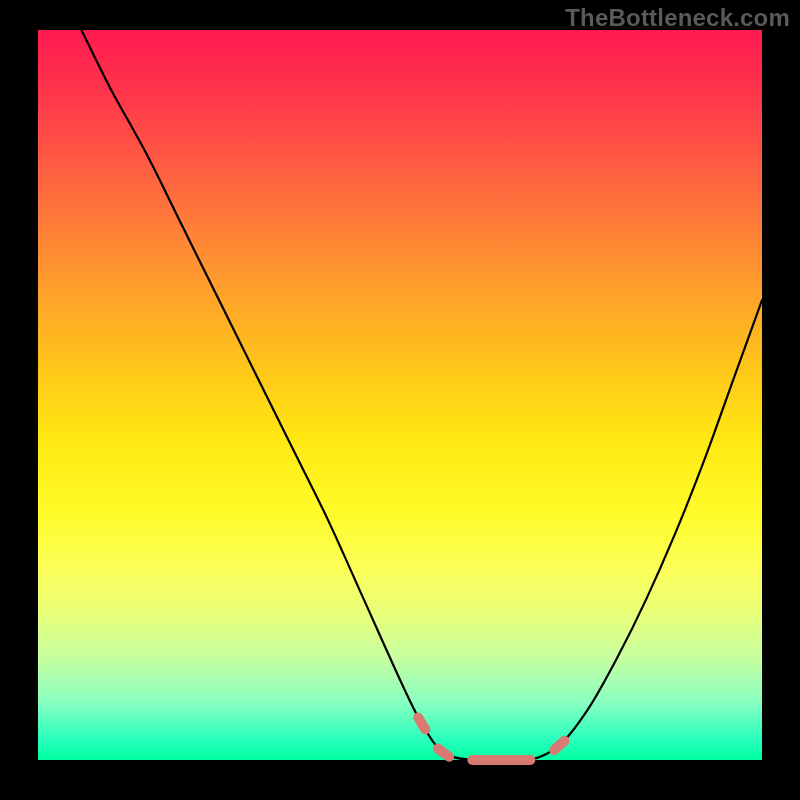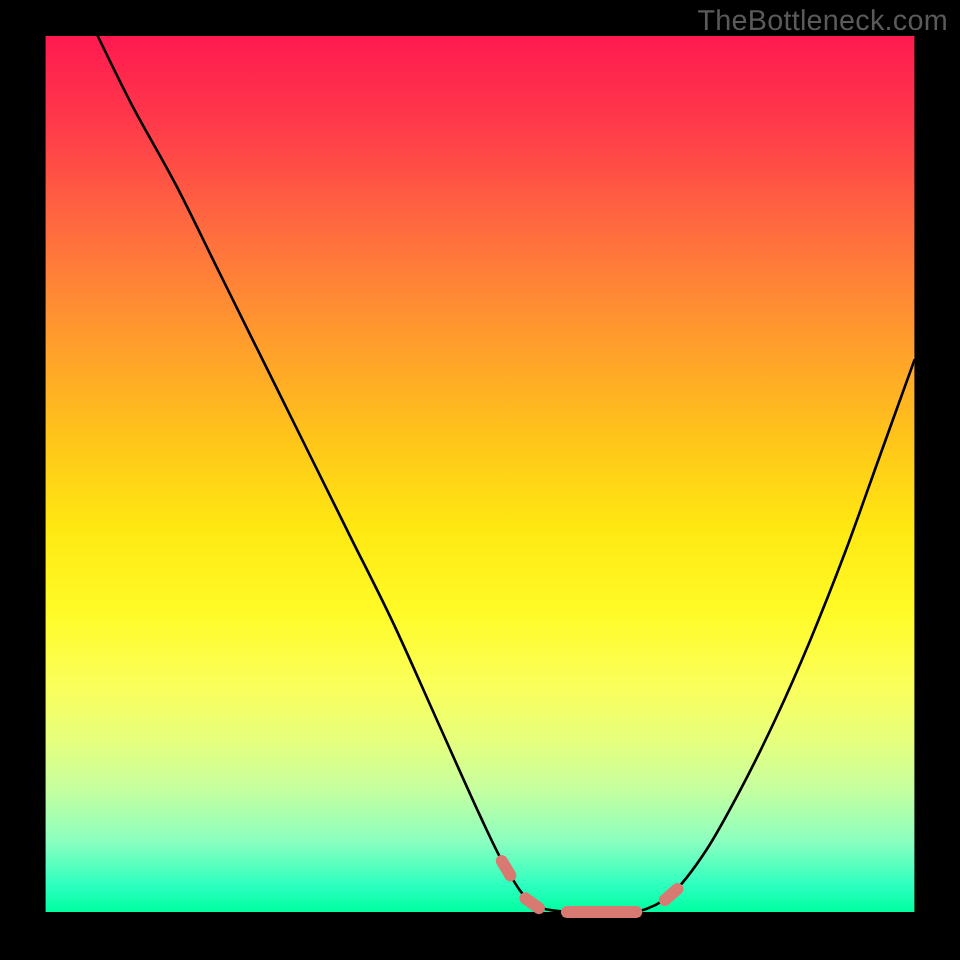--- a/index.html
+++ b/index.html
@@ -10,21 +10,21 @@
     position: relative;
     overflow: hidden;
     font-family: Arial, sans-serif;
   }
   .watermark {
     position: absolute;
     top: 4px;
     right: 10px;
     color: #5a5a5a;
     font-size: 24px;
-    font-weight: 400;
+    font-weight: 700;
     z-index: 10;
     letter-spacing: 0.2px;
   }
   .plot-area {
     position: absolute;
     left: 38px;
     top: 30px;
     width: 724px;
     height: 730px;
     background: linear-gradient(to bottom,

